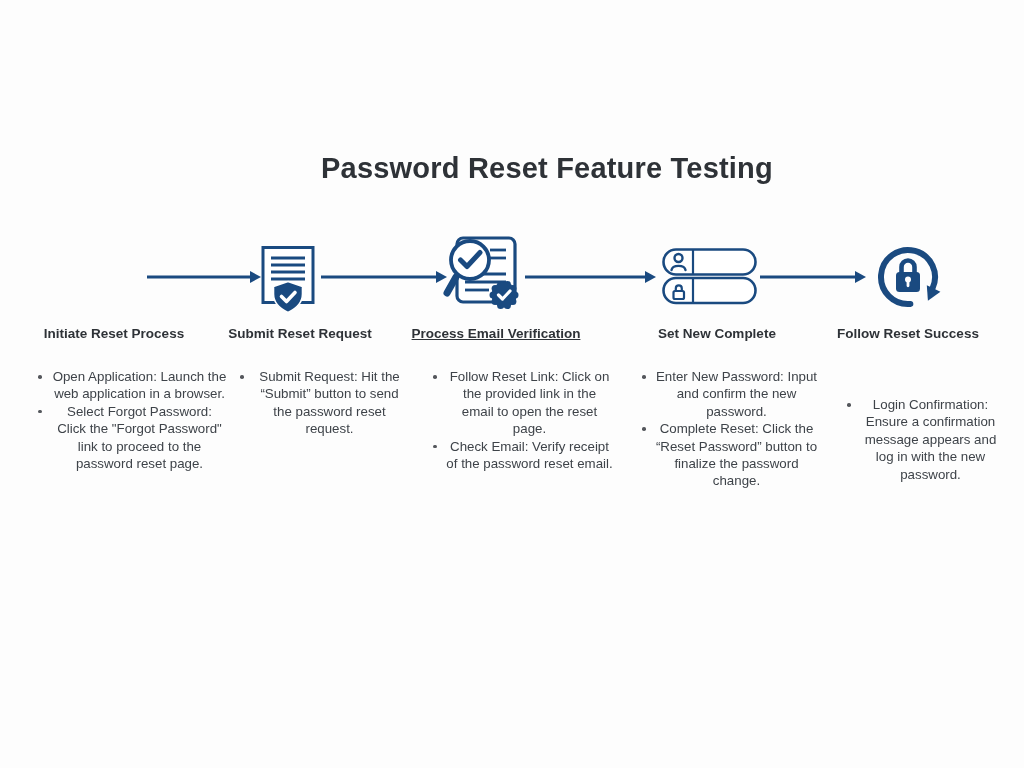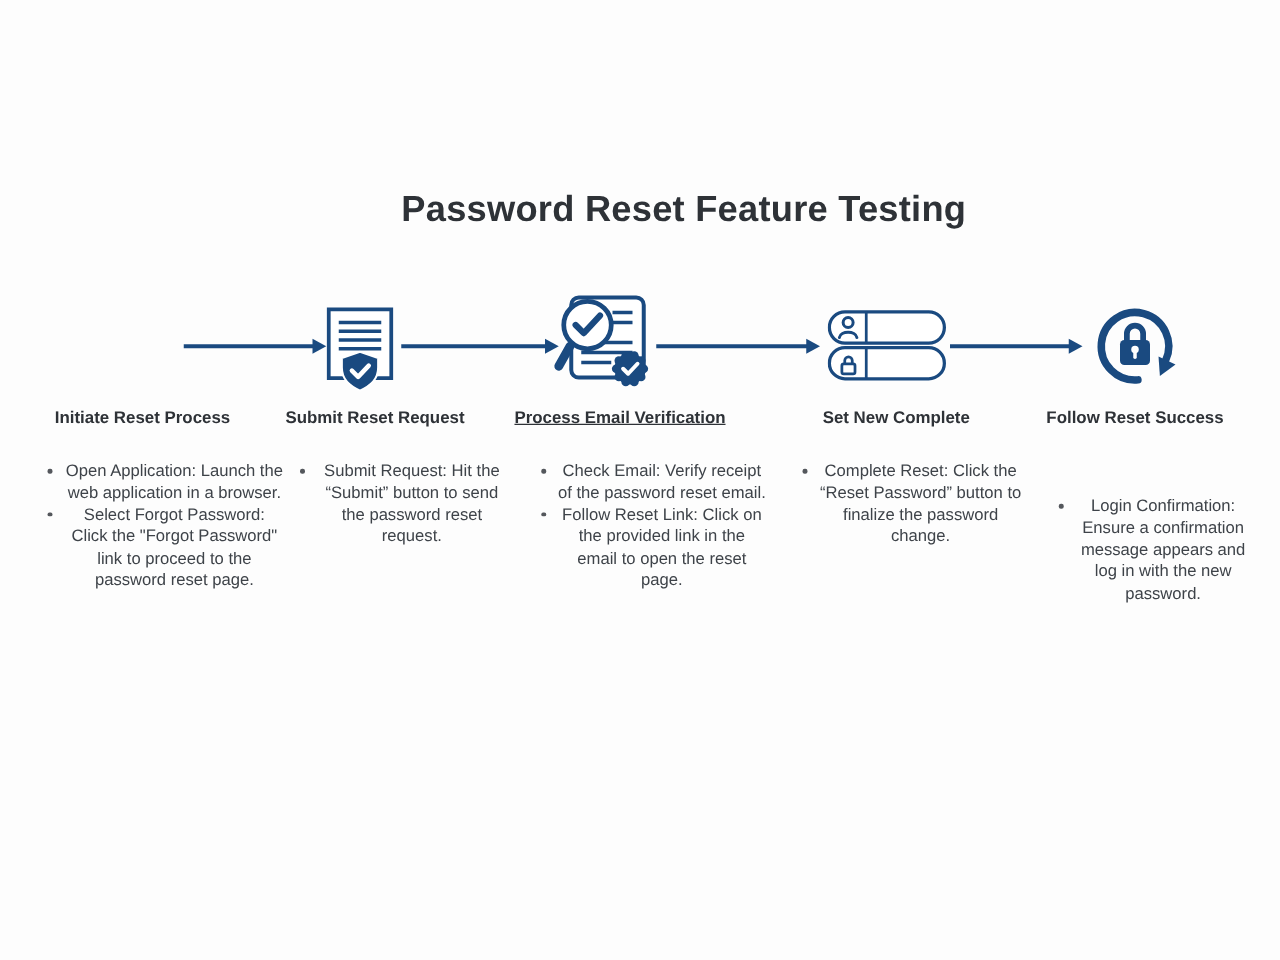--- a/index.html
+++ b/index.html
@@ -164,23 +164,24 @@
   <div class="step-title t5">Follow Reset Success</div>
 
   <ul class="bullets b1">
     <li>Open Application: Launch the web application in a browser.</li>
     <li>Select Forgot Password: Click the "Forgot Password" link to proceed to the password reset page.</li>
   </ul>
   <ul class="bullets b2">
     <li>Submit Request: Hit the “Submit” button to send the password reset request.</li>
   </ul>
   <ul class="bullets b3">
+    <li>Follow Reset Link: Click on the provided link in the email to open the reset page.</li>
     <li>Check Email: Verify receipt of the password reset email.</li>
-    <li>Follow Reset Link: Click on the provided link in the email to open the reset page.</li>
   </ul>
   <ul class="bullets b4">
+    <li>Enter New Password: Input and confirm the new password.</li>
     <li>Complete Reset: Click the “Reset Password” button to finalize the password change.</li>
   </ul>
   <ul class="bullets b5">
     <li>Login Confirmation: Ensure a confirmation message appears and log in with the new password.</li>
   </ul>
 
 </div>
 
 </body></html>

